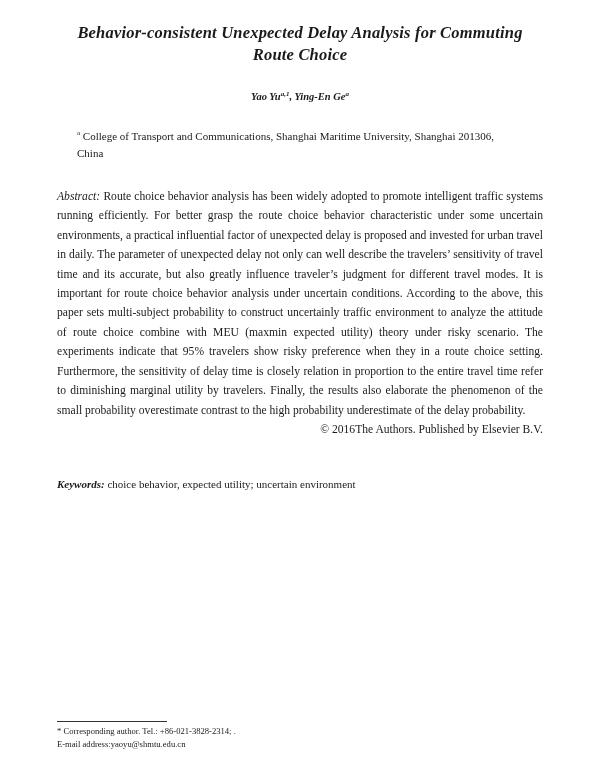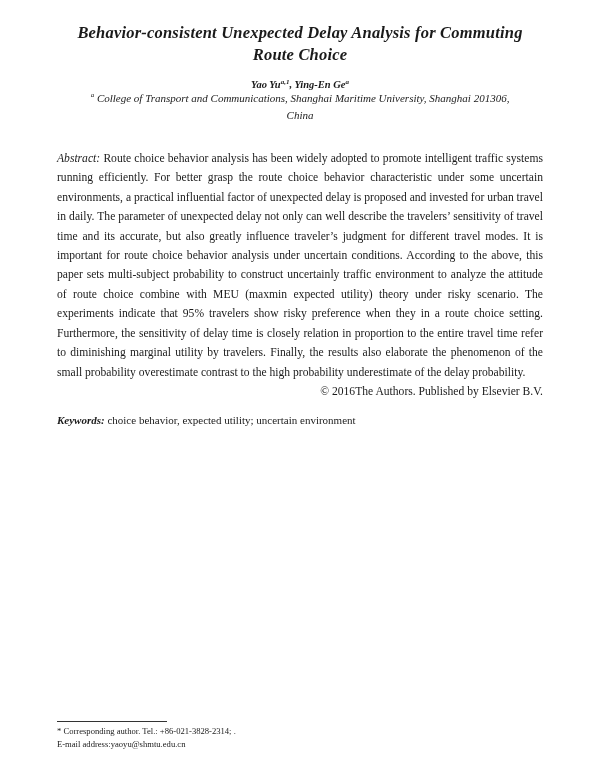--- a/index.html
+++ b/index.html
@@ -26,51 +26,51 @@
     font-style: italic;
     line-height: 1.35;
     margin: 4px 10px 0 10px;
     letter-spacing: 0.2px;
   }
   .authors {
     text-align: center;
     font-size: 10.5px;
     font-weight: bold;
     font-style: italic;
-    margin-top: 12px;
+    margin-top: 24px;
   }
   .authors sup, .affiliation sup {
     font-size: 7px;
     vertical-align: super;
     line-height: 0;
   }
   .affiliation {
-    text-align: center;
-    font-style: italic;
+    text-align: left;
     font-size: 11px;
     line-height: 1.55;
+    margin-top: 26px;
     padding: 0 20px;
   }
   .abstract-block {
     margin-top: 25px;
     font-size: 11.6px;
     line-height: 1.68;
     text-align: justify;
   }
   .abstract-label {
     font-weight: normal;
     font-style: italic;
   }
   .meta-line {
     font-size: 11.6px;
     line-height: 1.68;
     text-align: right;
   }
   .keywords {
-    margin-top: 10px;
+    margin-top: 36px;
     font-size: 11px;
     line-height: 1.6;
   }
   .keywords-label {
     font-weight: bold;
     font-style: italic;
   }
   .footnote {
     position: absolute;
     left: 57px;

